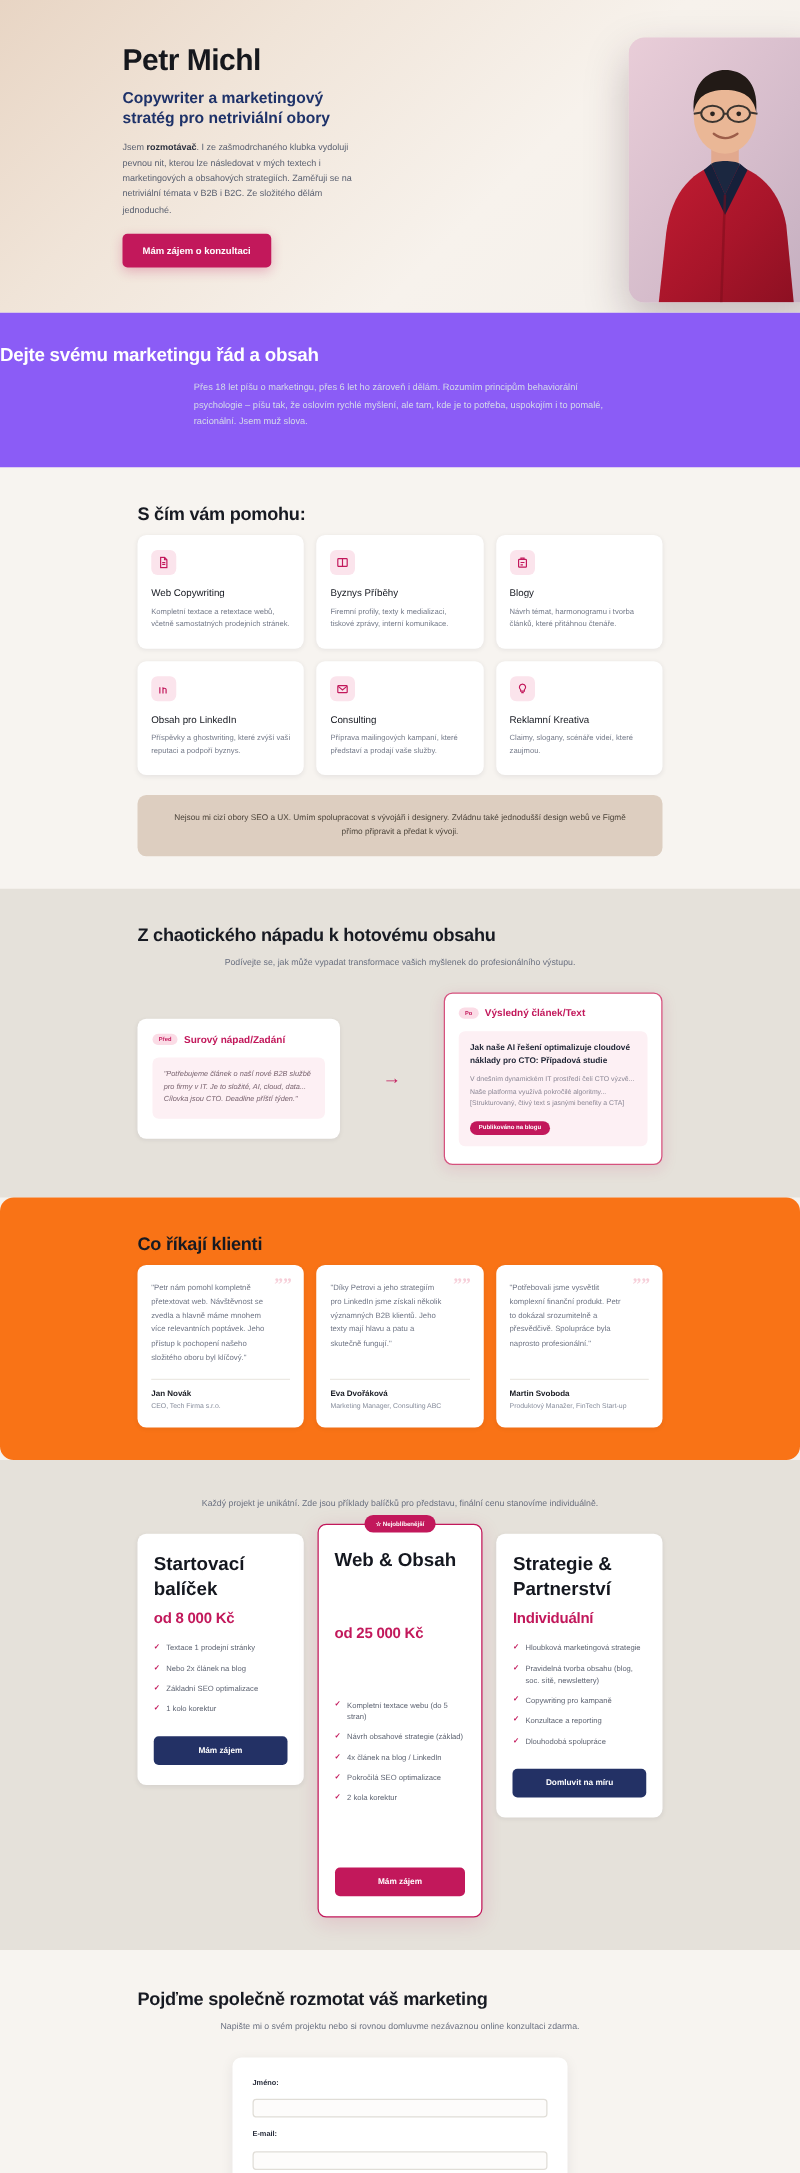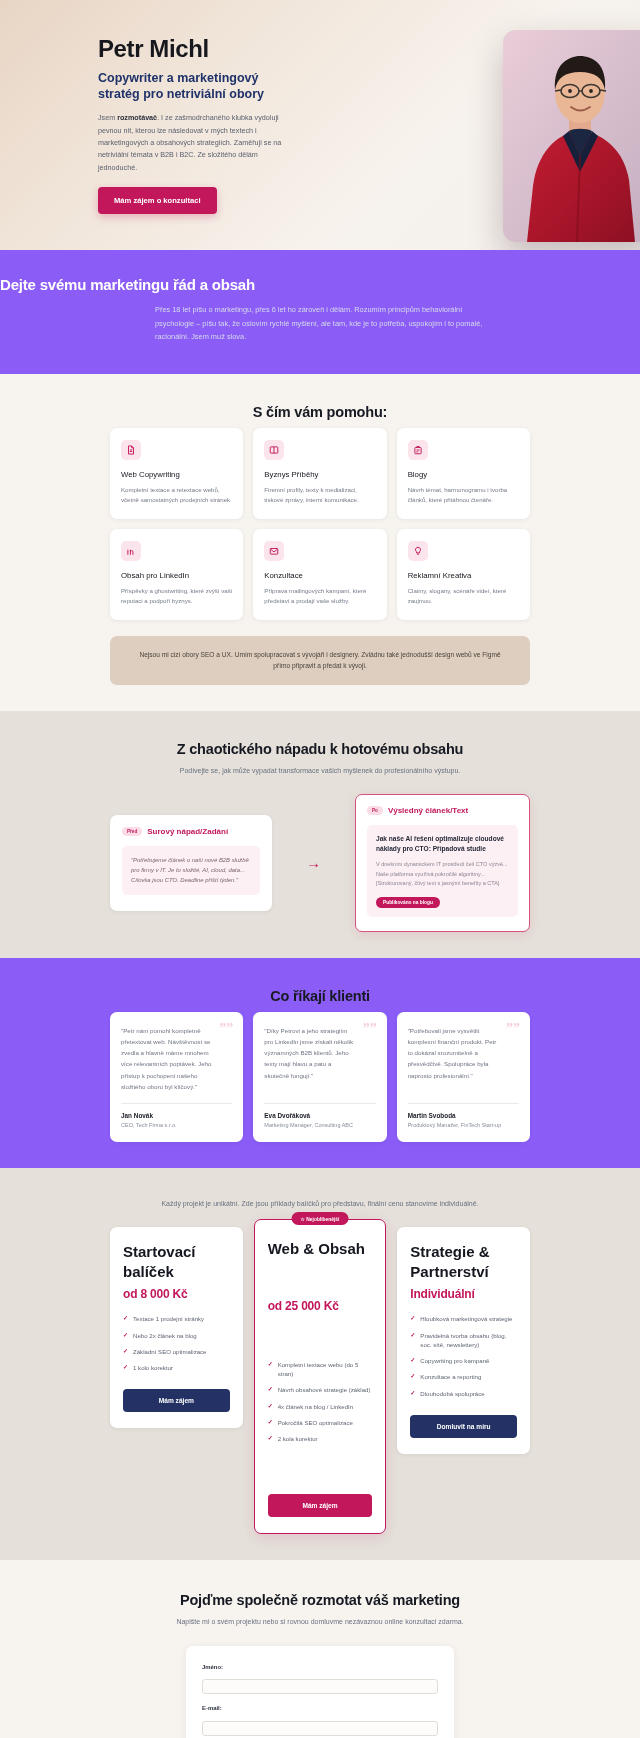--- a/index.html
+++ b/index.html
@@ -67,24 +67,24 @@
   .band h2 { font-size: 15px; font-weight: 700; margin-bottom: 10px; letter-spacing: -0.2px; }
   .band p {
     font-size: 7.4px; line-height: 1.85; color: #d5dbea;
     width: 330px; margin: 0 auto;
   }
 
   
   .section { padding: 30px 0 26px; }
   .sec-light { background: #f7f4f0; }
   .sec-grey { background: #e5e1da; }
-  .sec-grey2 { background: #8b5cf6; }
+  .sec-grey2 { background: #f97316; border-radius: 11px; }
   .wrap { width: 420px; margin: 0 auto; }
   .sec-title {
-    text-align: center; font-size: 14.5px; font-weight: 700;
+    text-align: left; font-size: 14.5px; font-weight: 700;
     color: #171a22; letter-spacing: -0.2px; margin-bottom: 8px;
   }
   .sec-sub {
     text-align: center; font-size: 7px; color: #6a7080;
     margin-bottom: 18px; line-height: 1.6;
   }
 
   
   .svc-grid { display: grid; grid-template-columns: repeat(3, 1fr); gap: 10px; }
   .svc-card {
@@ -326,21 +326,21 @@
           <div class="svc-desc">Příspěvky a ghostwriting, které zvýší vaši reputaci a podpoří byznys.</div>
         </div>
 
         <div class="svc-card">
           <div class="svc-ico">
             <svg viewBox="0 0 16 16" fill="none" stroke="#c2185b" stroke-width="1.5">
                 <rect x="2" y="4" width="12" height="9" rx="1"></rect>
                 <path d="M2.5 5l5.5 4.5L13.5 5"></path>
               </svg>
           </div>
-          <div class="svc-name">Konzultace</div>
+          <div class="svc-name">Consulting</div>
           <div class="svc-desc">Příprava mailingových kampaní, které představí a prodají vaše služby.</div>
         </div>
 
         <div class="svc-card">
           <div class="svc-ico">
             <svg viewBox="0 0 16 16" fill="none" stroke="#c2185b" stroke-width="1.5">
                 <path d="M8 2a4 4 0 0 0-2.4 7.2V11h4.8V9.2A4 4 0 0 0 8 2z"></path>
                 <path d="M6.4 13h3.2"></path>
               </svg>
           </div>

